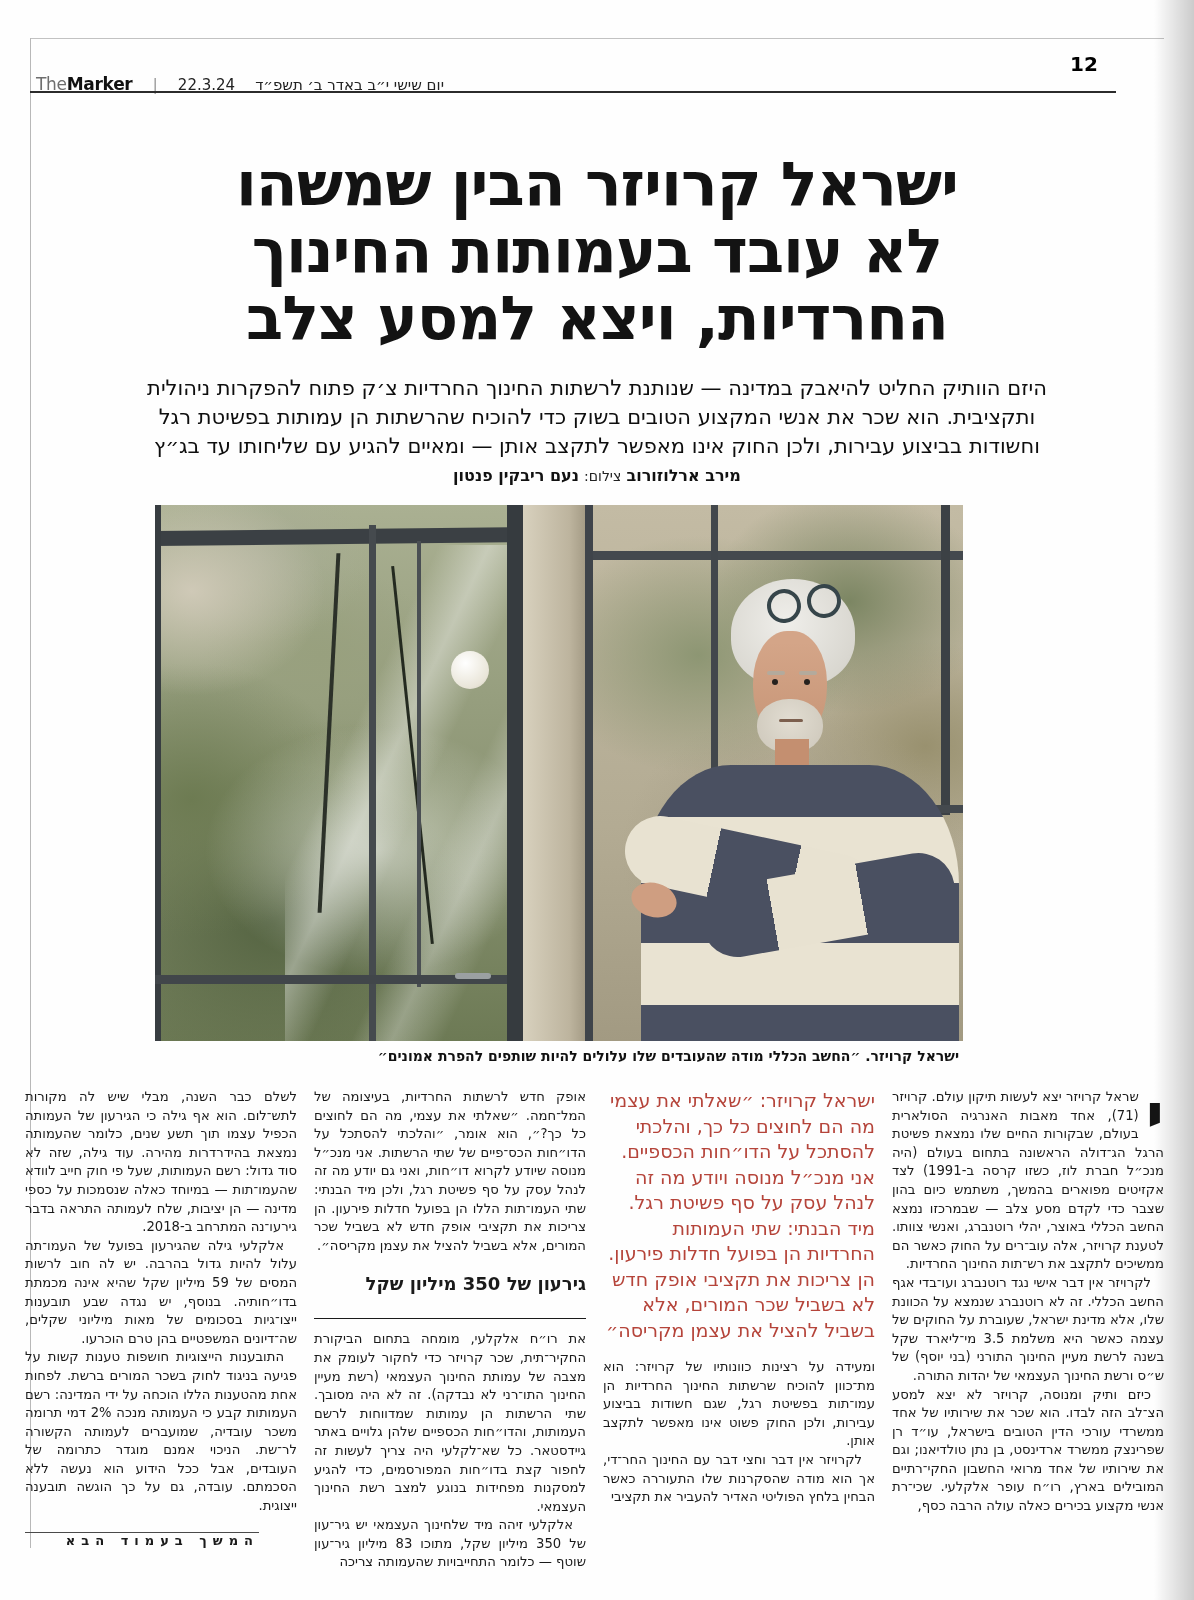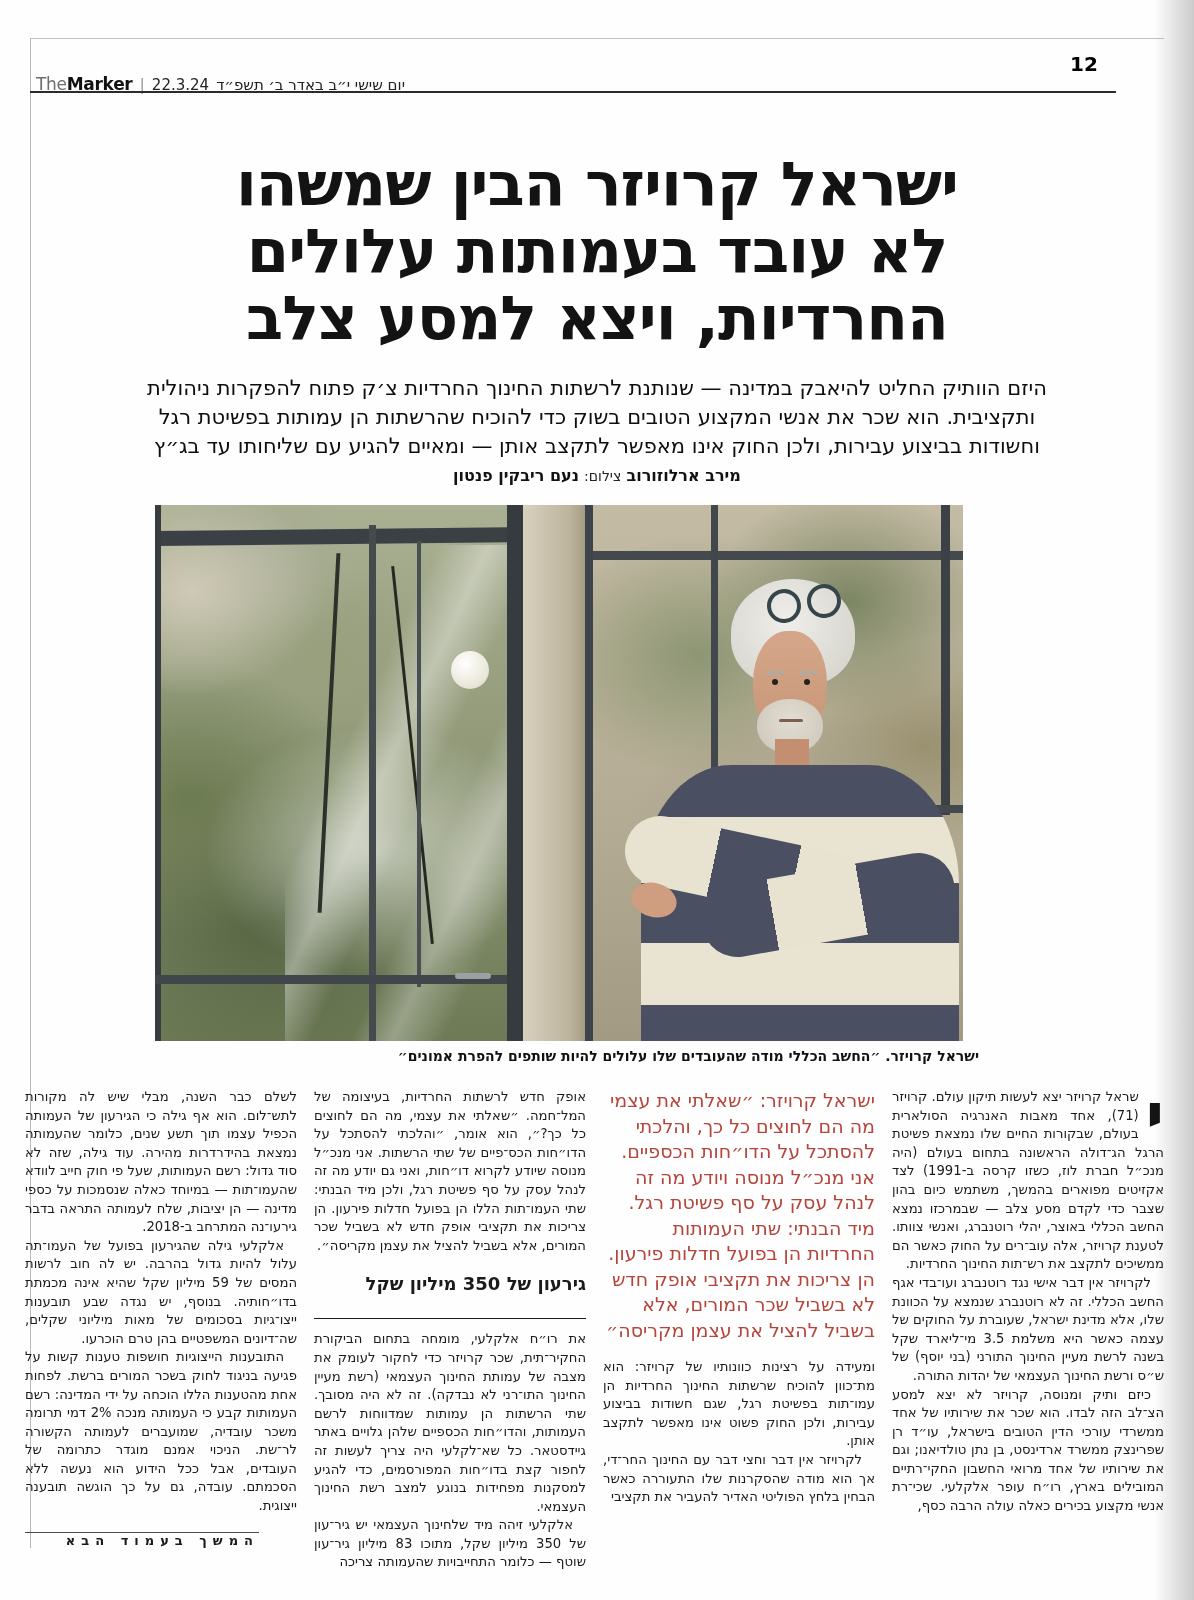--- a/index.html
+++ b/index.html
@@ -5,21 +5,21 @@
   :root { --accent:#b5443a; }
   * { margin:0; padding:0; box-sizing:border-box; }
   body { background:#e8e8e8; font-family:"DejaVu Sans", sans-serif; }
   .page { position:relative; width:1194px; height:1600px; margin:0 auto; background:#fefefe; overflow:hidden; }
   .edge-shadow { position:absolute; right:0; top:0; width:40px; height:100%;
     background:linear-gradient(to right, rgba(0,0,0,0), rgba(0,0,0,0.20)); pointer-events:none; z-index:50; }
   .top-rule  { position:absolute; left:30px; top:38px; width:1134px; height:1px; background:#c2c2c2; }
   .left-rule { position:absolute; left:30px; top:38px; width:1px; height:1510px; background:#b8b8b8; }
 
   
-  .header { position:absolute; left:36px; top:54px; direction:ltr; display:flex; align-items:baseline; gap:7px;
+  .header { position:absolute; left:36px; top:54px; direction:ltr; display:flex; align-items:baseline; gap:20px;
             font-size:15px; color:#222;text-decoration:underline; }
   .brand { font-size:17px; letter-spacing:-0.3px; }
   .brand-the { color:#6e6e6e; font-weight:400; }
   .brand-marker { color:#111; font-weight:700; }
   .header .sep { color:#999; font-size:16px; }
   .header .date { font-weight:500;margin-top:22px; }
   .header .hebdate { direction:rtl; }
   .pagenum { position:absolute; left:1070px; top:52px; font-size:20px; font-weight:700; color:#000000; }
   .header-rule { position:absolute; left:30px; top:91px; width:1086px; height:2px; background:#2b2b2b; }
 
@@ -101,21 +101,21 @@
     background:linear-gradient(180deg,
       #4a5061 0 52px, #e9e3d2 52px 118px, #4a5061 118px 178px,
       #e9e3d2 178px 240px, #4a5061 240px 276px); }
   .mn-armA { left:468px; top:330px; width:252px; height:70px; border-radius:40px; transform:rotate(12deg);
     background:linear-gradient(90deg, #e8e2d1 0 90px, #4a5061 90px 172px, #e8e2d1 172px 252px); }
   .mn-armB { left:545px; top:364px; width:256px; height:72px; border-radius:40px; transform:rotate(-10deg);
     background:linear-gradient(90deg, #4a5061 0 72px, #e8e2d1 72px 162px, #4a5061 162px 256px); }
   .mn-hand { left:476px; top:378px; width:46px; height:34px; border-radius:50%;
     background:#cf9e81; transform:rotate(16deg); }
 
-  .caption { position:absolute; right:215px; top:1048px; direction:rtl; font-size:14px; font-weight:700;
+  .caption { position:absolute; right:235px; top:1048px; direction:rtl; font-size:14px; font-weight:700;
              color:#111; }
 
   
   .body-cols { position:absolute; left:22px; top:1088px; width:1142px; direction:rtl;
                display:flex; gap:17px; color:#1a1a1a; }
   .col { width:272px; }
   .col p { font-size:13.2px; line-height:18.6px; text-align:justify; }
   .col p.indent { text-indent:13px; }
   .dropcap { float:right; font-size:62px; line-height:50px; font-weight:700; margin-left:7px;
              margin-top:3px; color:#141414; }
@@ -138,21 +138,21 @@
     <span class="brand"><span class="brand-the">The</span><span class="brand-marker">Marker</span></span>
     <span class="sep">|</span>
     <span class="date">22.3.24</span>
     <span class="hebdate">יום שישי י״ב באדר ב׳ תשפ״ד</span>
   </div>
   <div class="pagenum">12</div>
   <div class="header-rule"></div>
 
   <div class="headline">
     <div>ישראל קרויזר הבין שמשהו</div>
-    <div>לא עובד בעמותות עלולים</div>
+    <div>לא עובד בעמותות החינוך</div>
     <div>החרדיות, ויצא למסע צלב</div>
   </div>
 
   <div class="subheadline">
     <div>היזם הוותיק החליט להיאבק במדינה — שנותנת לרשתות החינוך החרדיות צ׳ק פתוח להפקרות ניהולית</div>
     <div>ותקציבית. הוא שכר את אנשי המקצוע הטובים בשוק כדי להוכיח שהרשתות הן עמותות בפשיטת רגל</div>
     <div>וחשודות בביצוע עבירות, ולכן החוק אינו מאפשר לתקצב אותן — ומאיים להגיע עם שליחותו עד בג״ץ</div>
   </div>
 
   <div class="byline">

